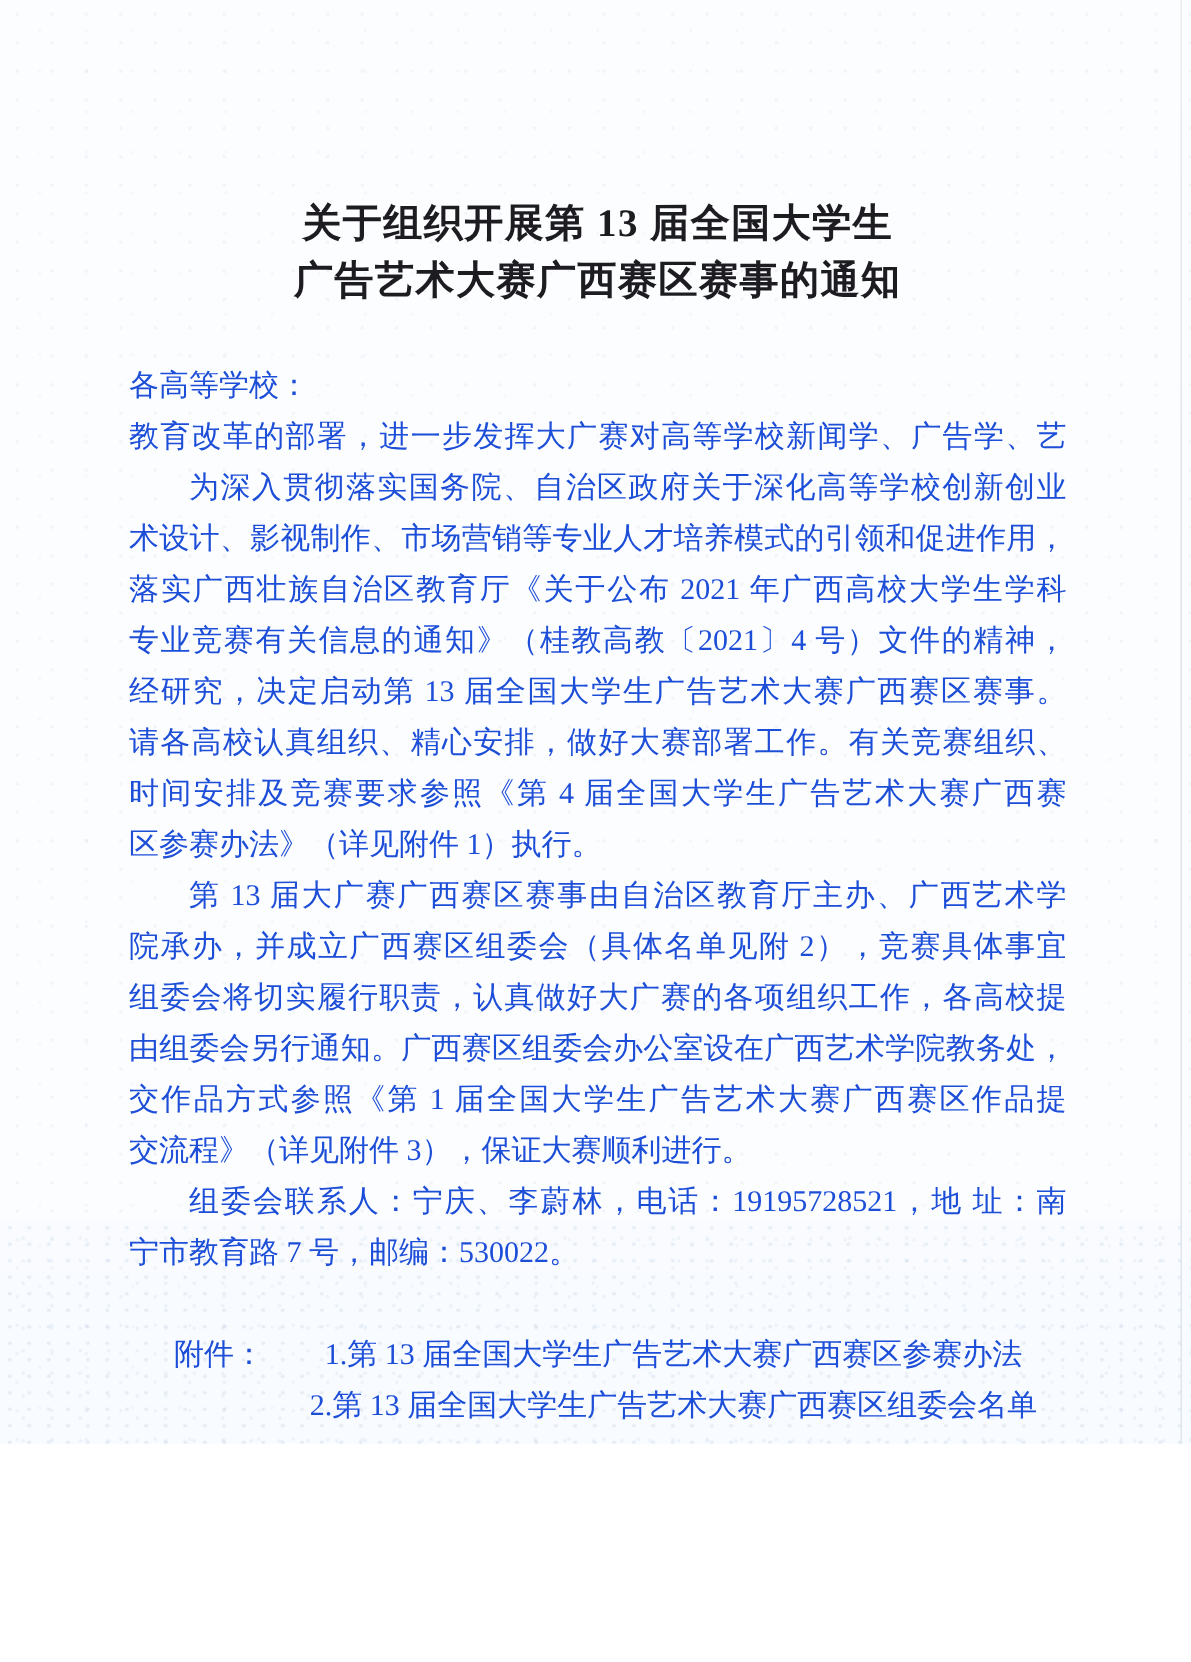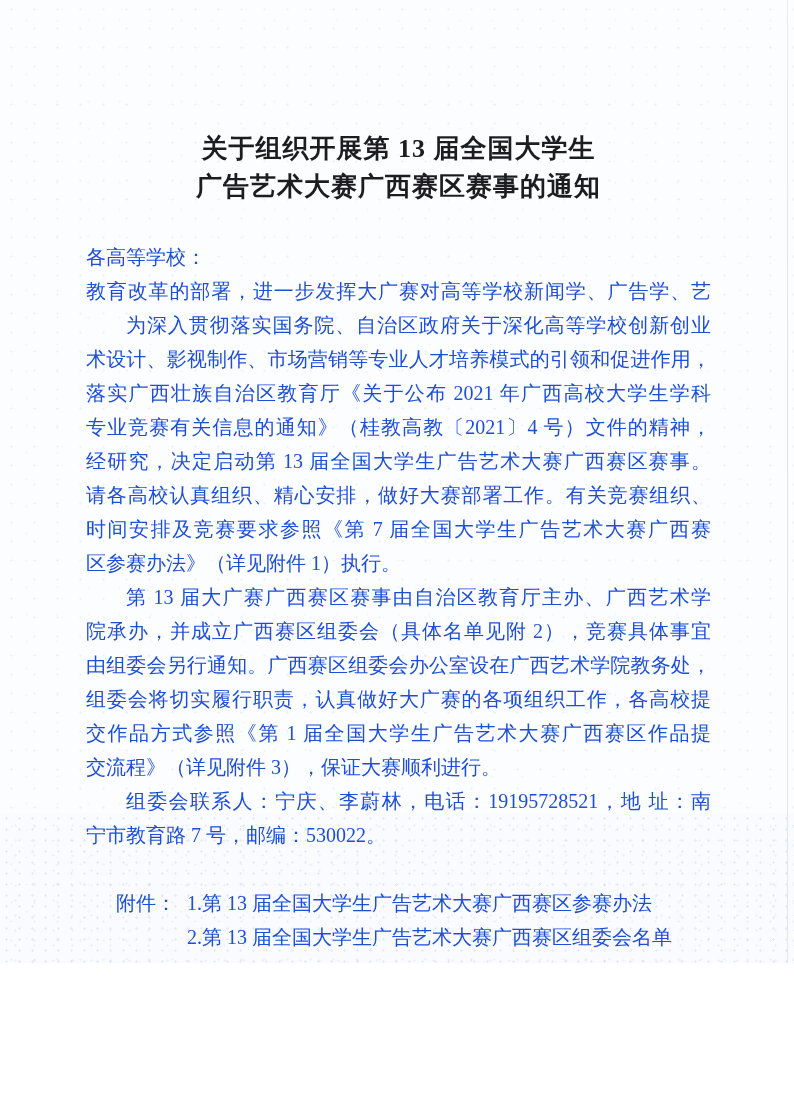--- a/index.html
+++ b/index.html
@@ -64,21 +64,21 @@
   }
   .line.end{text-align-last:left;}
   .line.ind{text-indent:2em;}
   .attach{
     display:flex;
     margin-top:34px;
     margin-left:1.5em;
   }
   .attach-label{white-space:nowrap;margin-right:.55em;}
   .attach-items{flex:1;}
-  .attach-item{line-height:34px;}
+  .attach-item{line-height:34px;text-align:center;}
 </style>
 </head>
 <body>
 
 <div class="page">
   <div class="noise"></div>
   <div class="noise-bottom"></div>
   <div class="edge-line"></div>
 
   <div class="content">
@@ -92,27 +92,27 @@
 
       <div class="line end">各高等学校：</div>
 
       <div class="line">教育改革的部署，进一步发挥大广赛对高等学校新闻学、广告学、艺</div>
       <div class="line ind">为深入贯彻落实国务院、自治区政府关于深化高等学校创新创业</div>
       <div class="line">术设计、影视制作、市场营销等专业人才培养模式的引领和促进作用，</div>
       <div class="line">落实广西壮族自治区教育厅《关于公布 2021 年广西高校大学生学科</div>
       <div class="line">专业竞赛有关信息的通知》（桂教高教〔2021〕4 号）文件的精神，</div>
       <div class="line">经研究，决定启动第 13 届全国大学生广告艺术大赛广西赛区赛事。</div>
       <div class="line">请各高校认真组织、精心安排，做好大赛部署工作。有关竞赛组织、</div>
-      <div class="line">时间安排及竞赛要求参照《第 7 届全国大学生广告艺术大赛广西赛</div>
+      <div class="line">时间安排及竞赛要求参照《第 4 届全国大学生广告艺术大赛广西赛</div>
       <div class="line end">区参赛办法》（详见附件 1）执行。</div>
 
       <div class="line ind">第 13 届大广赛广西赛区赛事由自治区教育厅主办、广西艺术学</div>
       <div class="line">院承办，并成立广西赛区组委会（具体名单见附 2），竞赛具体事宜</div>
+      <div class="line">组委会将切实履行职责，认真做好大广赛的各项组织工作，各高校提</div>
       <div class="line">由组委会另行通知。广西赛区组委会办公室设在广西艺术学院教务处，</div>
-      <div class="line">组委会将切实履行职责，认真做好大广赛的各项组织工作，各高校提</div>
       <div class="line">交作品方式参照《第 1 届全国大学生广告艺术大赛广西赛区作品提</div>
       <div class="line end">交流程》（详见附件 3），保证大赛顺利进行。</div>
 
       <div class="line ind">组委会联系人：宁庆、李蔚林，电话：19195728521，地 址：南</div>
       <div class="line end">宁市教育路 7 号，邮编：530022。</div>
 
       <div class="attach">
         <span class="attach-label">附件：</span>
         <div class="attach-items">
           <div class="attach-item">1.第 13 届全国大学生广告艺术大赛广西赛区参赛办法</div>

